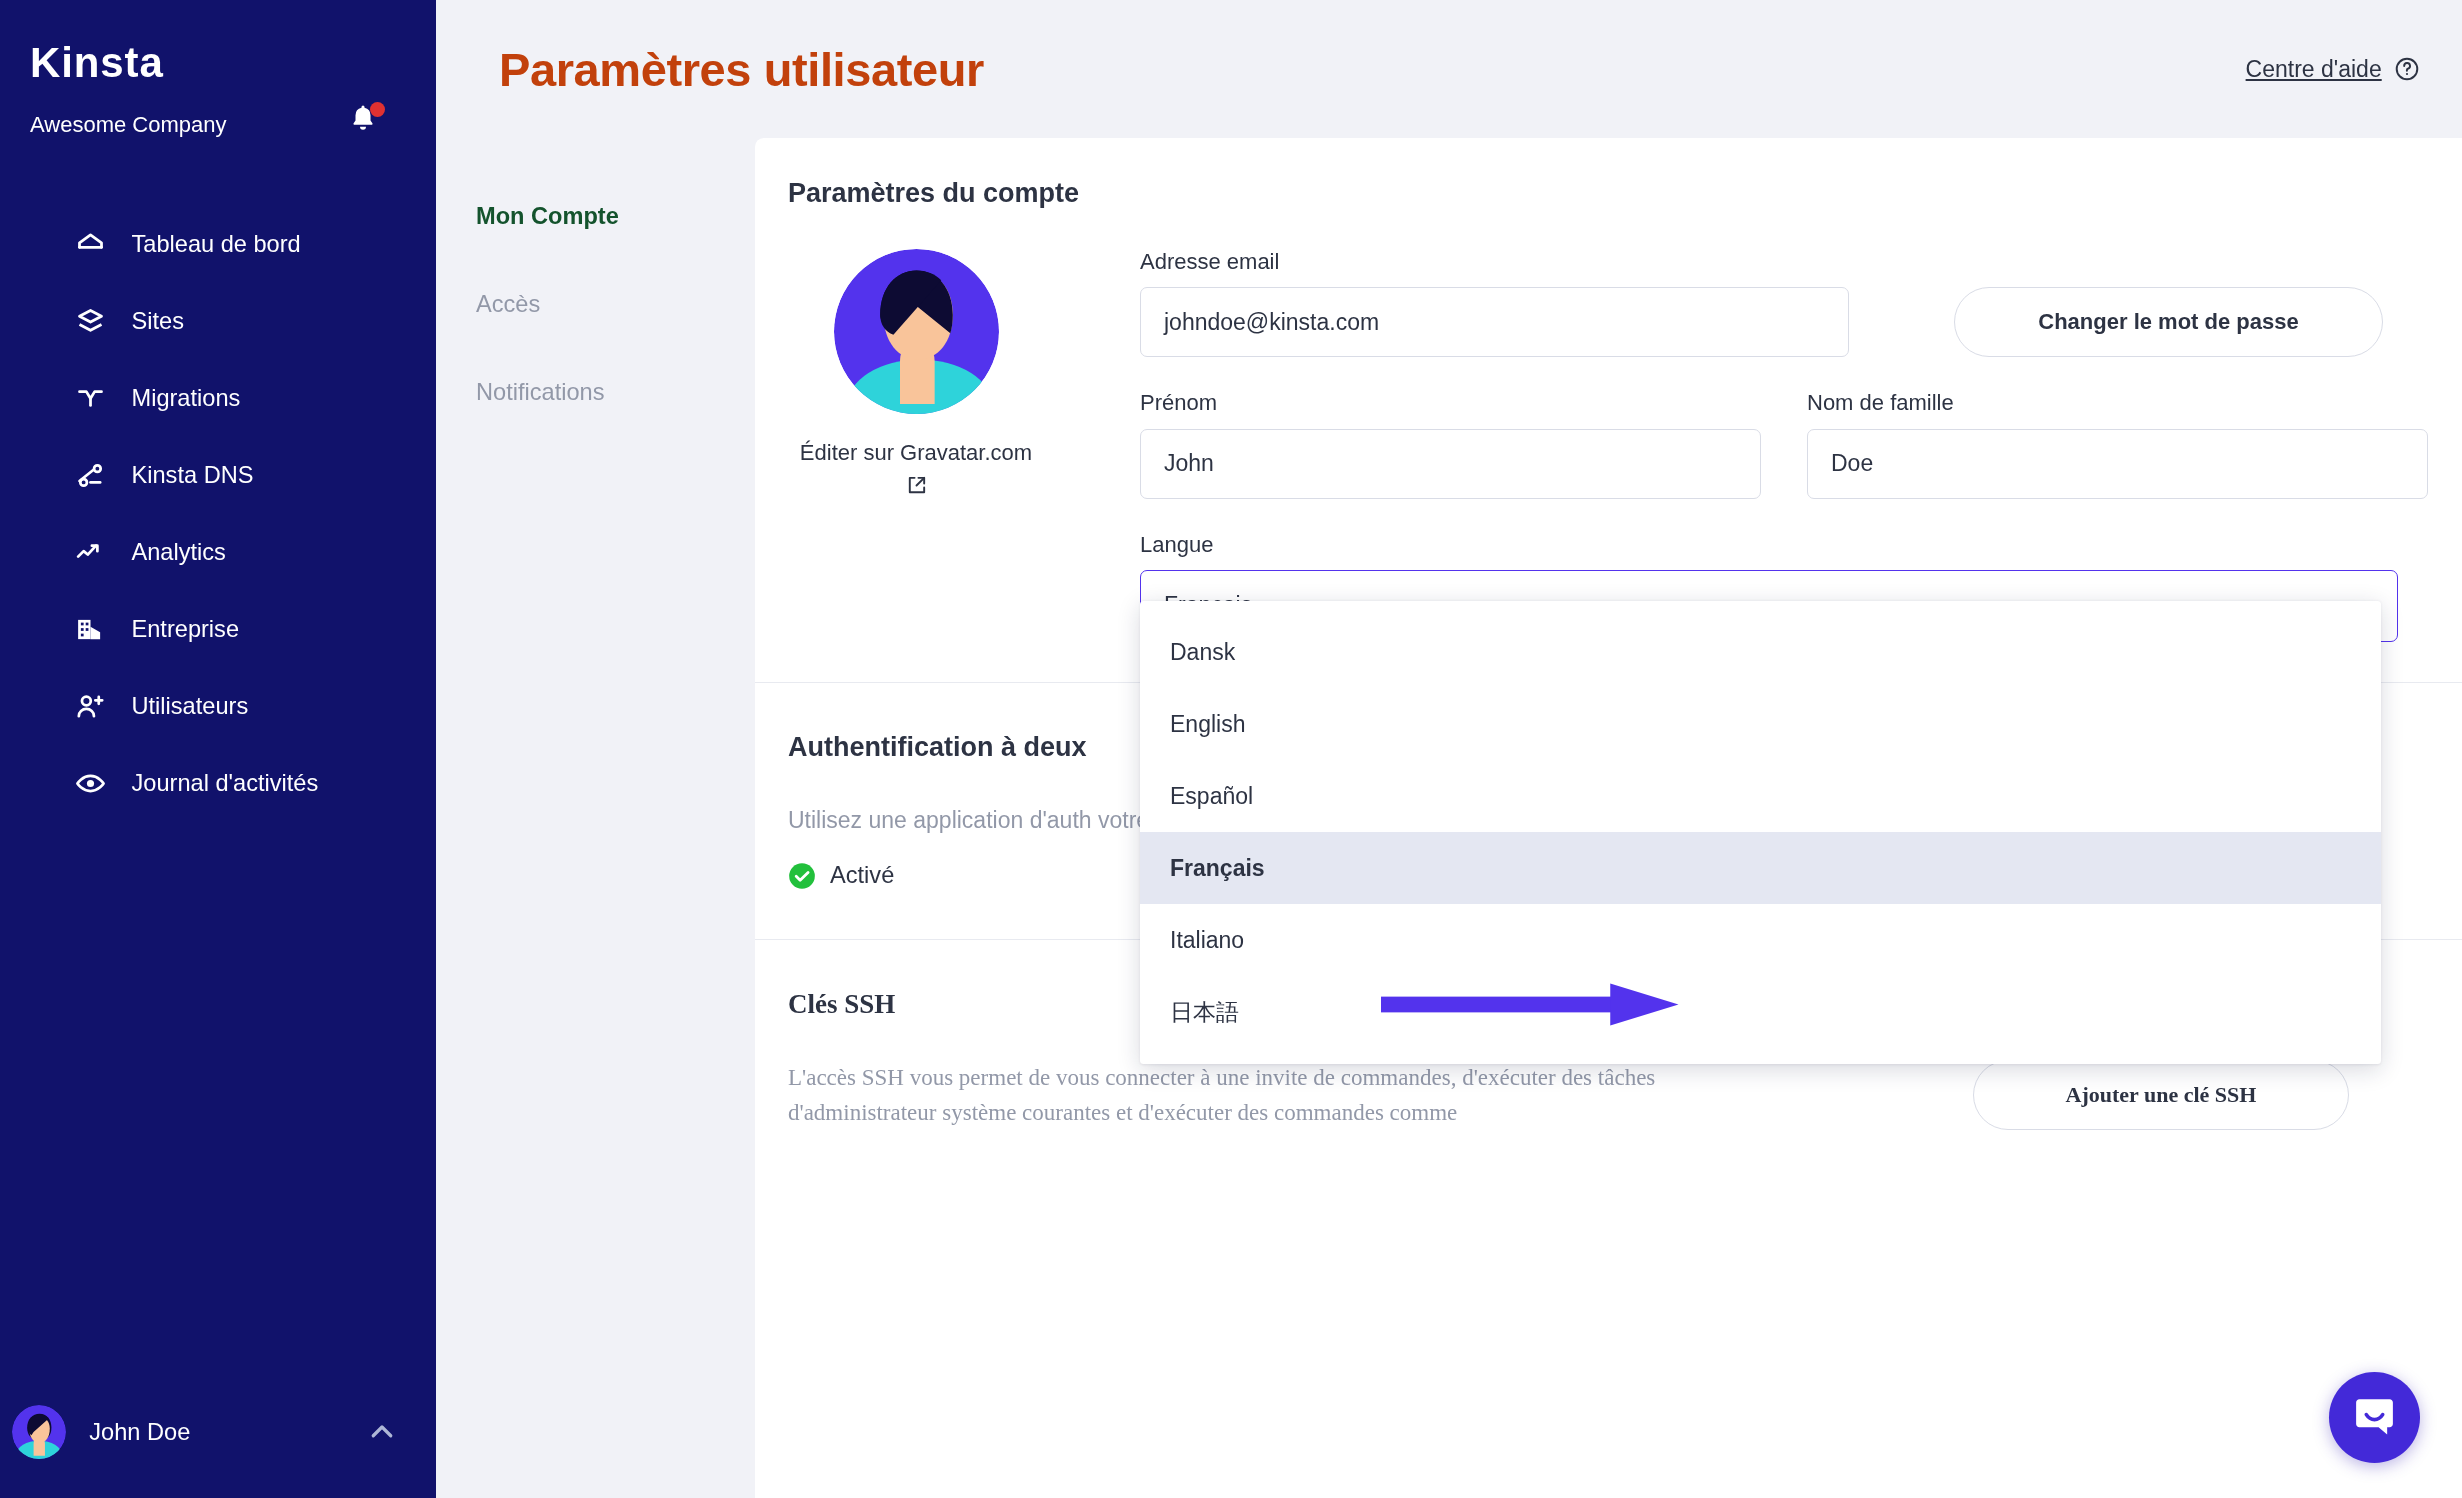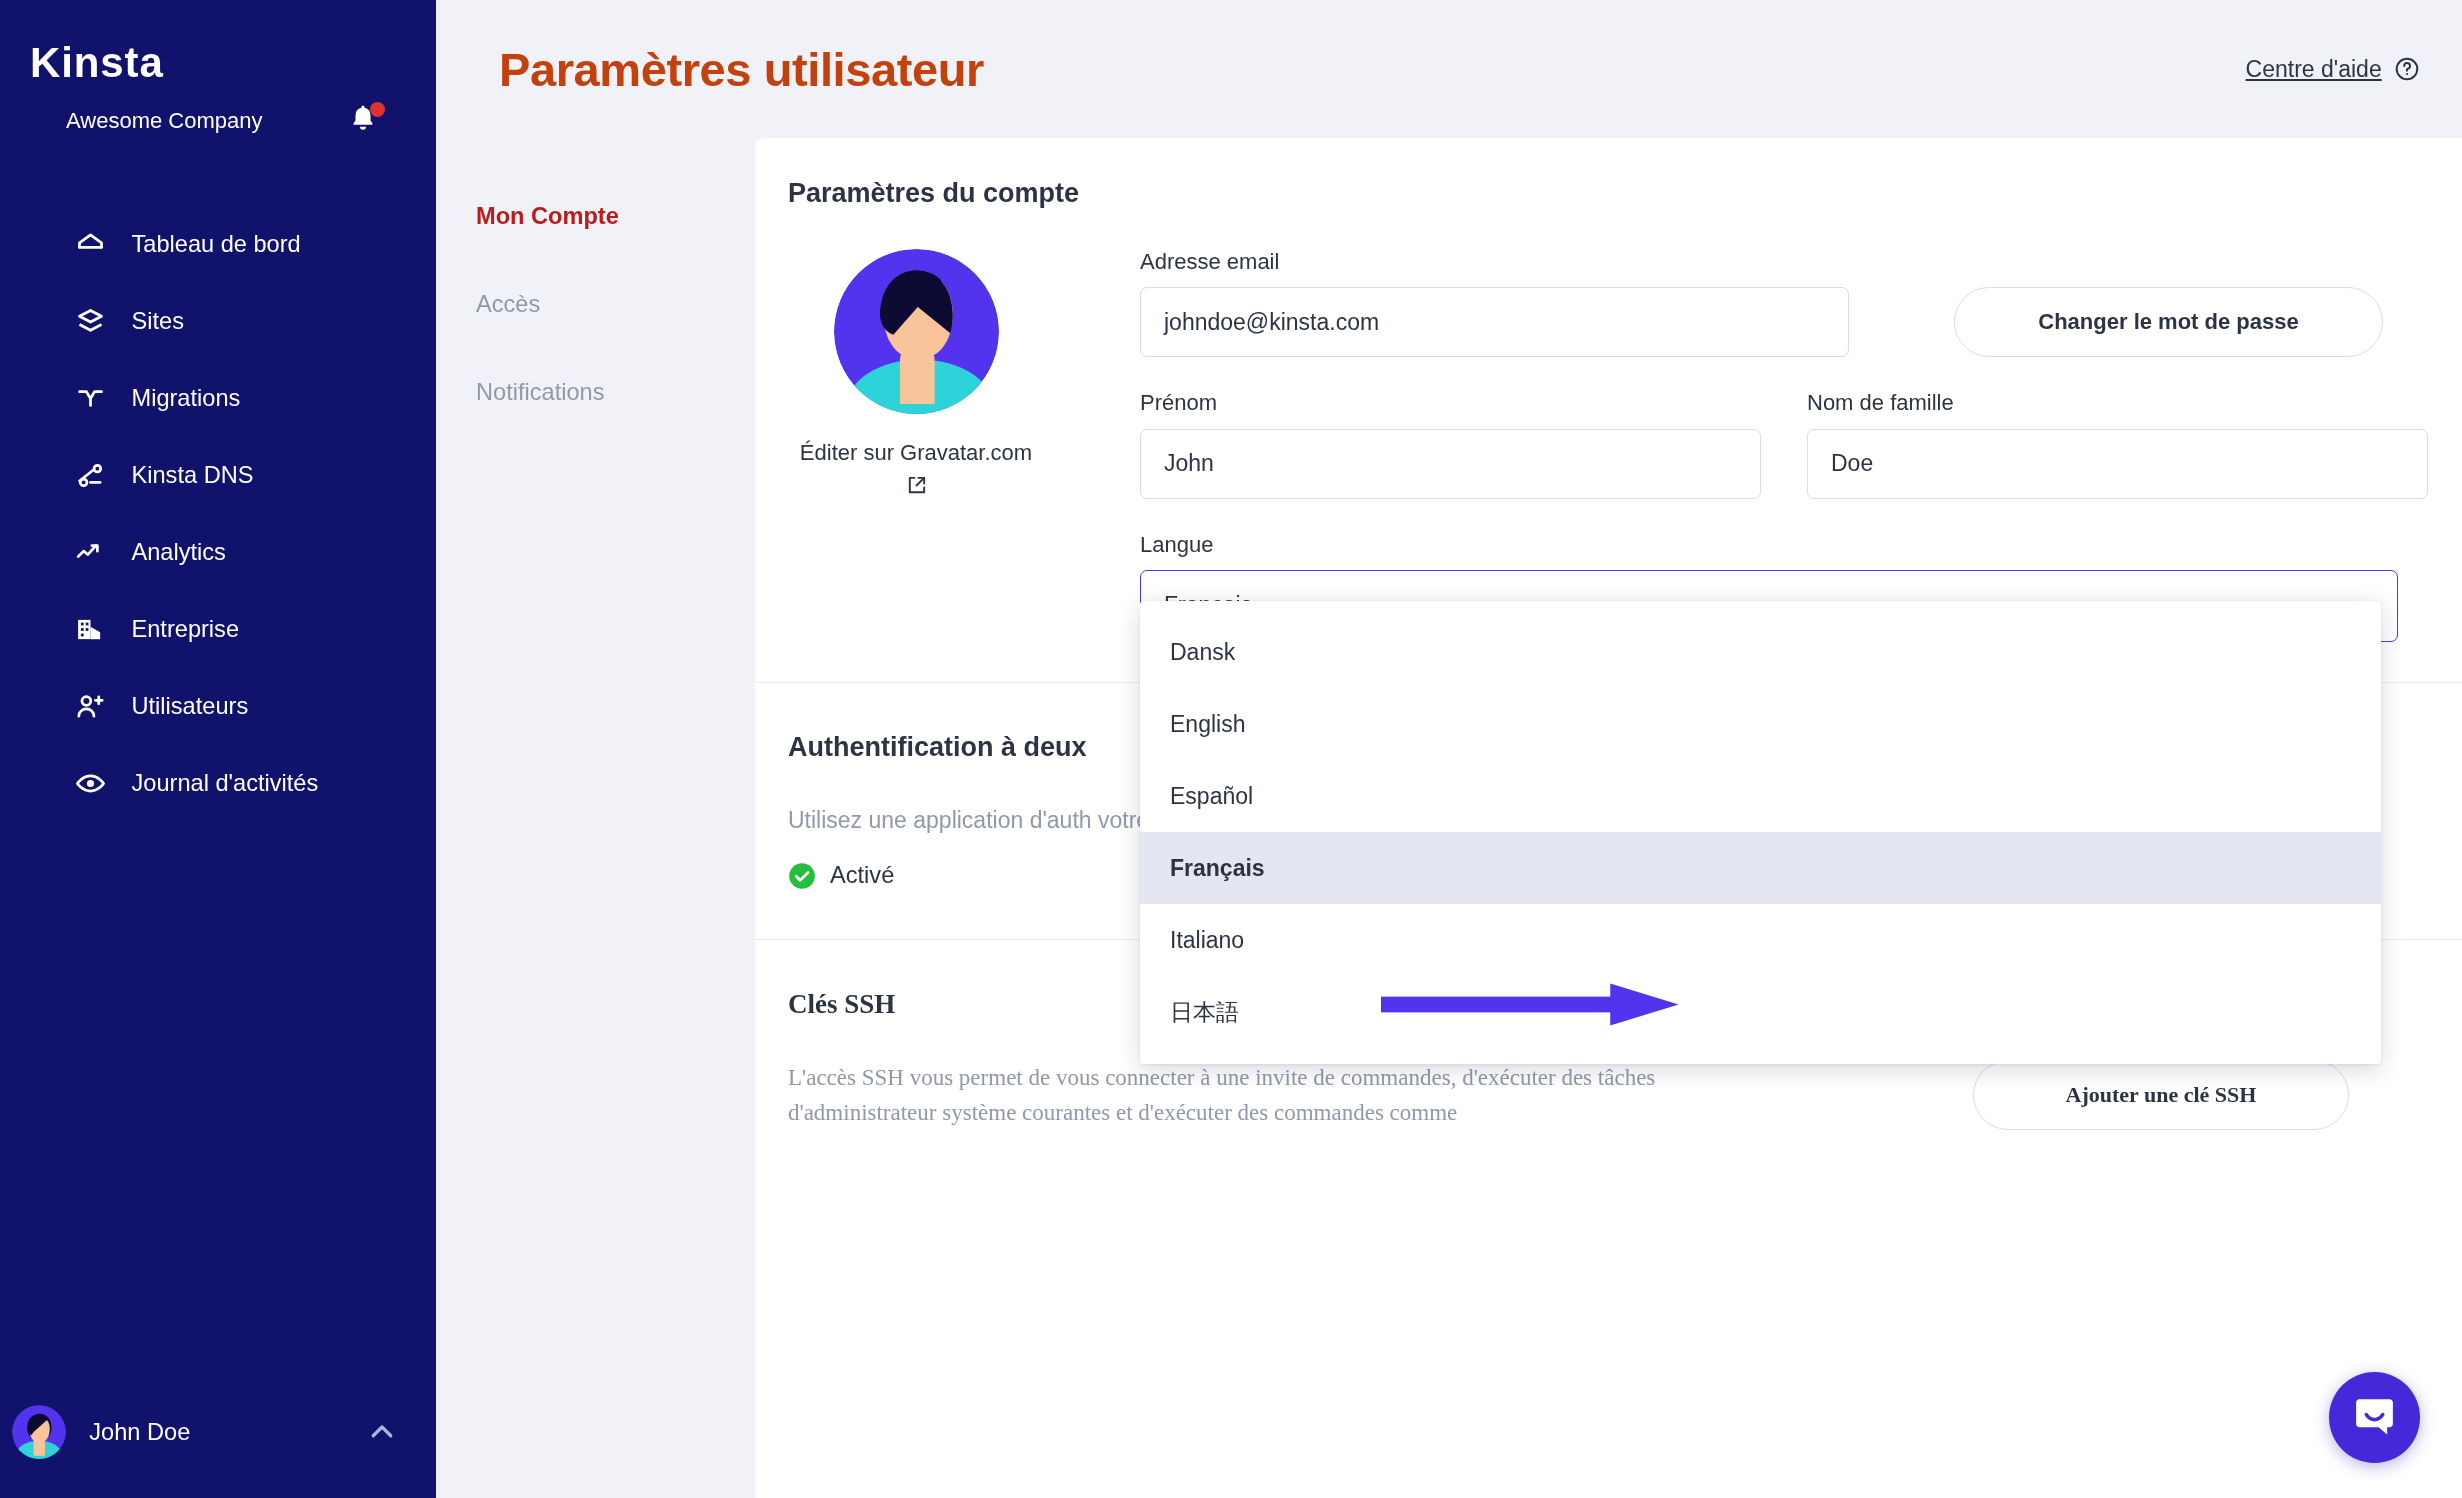--- a/index.html
+++ b/index.html
@@ -18,23 +18,22 @@
     position: relative;
     flex: 0 0 436px;
   }
   .brand-row { padding: 42px 0 0 30px; }
   .logo {
     font-size: 42px; font-weight: 700; color: #ffffff;
     letter-spacing: 0.9px; line-height: 1;
     font-family: "Liberation Sans", sans-serif;
   }
   .company-row {
-    display: flex; align-items: center; justify-content: space-between;
+    display: flex; align-items: flex-end; justify-content: space-between;
     padding: 19px 53px 0 30px;
-    margin-left: 36px;
   }
   .company-name { font-size: 22px; color: #ffffff; font-weight: 400; }
   .bell-wrap { position: relative; width: 35px; height: 35px; }
   .bell-wrap svg { width: 30px; height: 30px; display:block; }
   .bell-dot {
     position: absolute; top: -0.9px; right: -1.8px;
     width: 15px; height: 15px; border-radius: 50%;
     background: #e03131;
   }
 
@@ -177,21 +176,21 @@
   }
   .intercom svg { width: 49px; height: 49px; display: block; }
 
   
   .subnav { position: absolute; left: 0; top: 138px; width: 319px; padding-top: 54px; }
   .subnav-item {
     font-size: 23.6px; padding: 0 0 0 40px; height: 49px;
     display: flex; align-items: center; cursor: pointer;
     margin-bottom: 39px;
   }
-  .subnav-item.active { color: #b91c1c; font-weight: 700; }
+  .subnav-item.active { color: #14532d; font-weight: 700; }
   .subnav-item.inactive { color: #9298a8; font-weight: 400; }
 </style>
 </head>
 <body>
 
 <div class="app">
 
   <aside class="sidebar">
     <div class="brand-row">
       <div class="logo">Kinsta</div>

